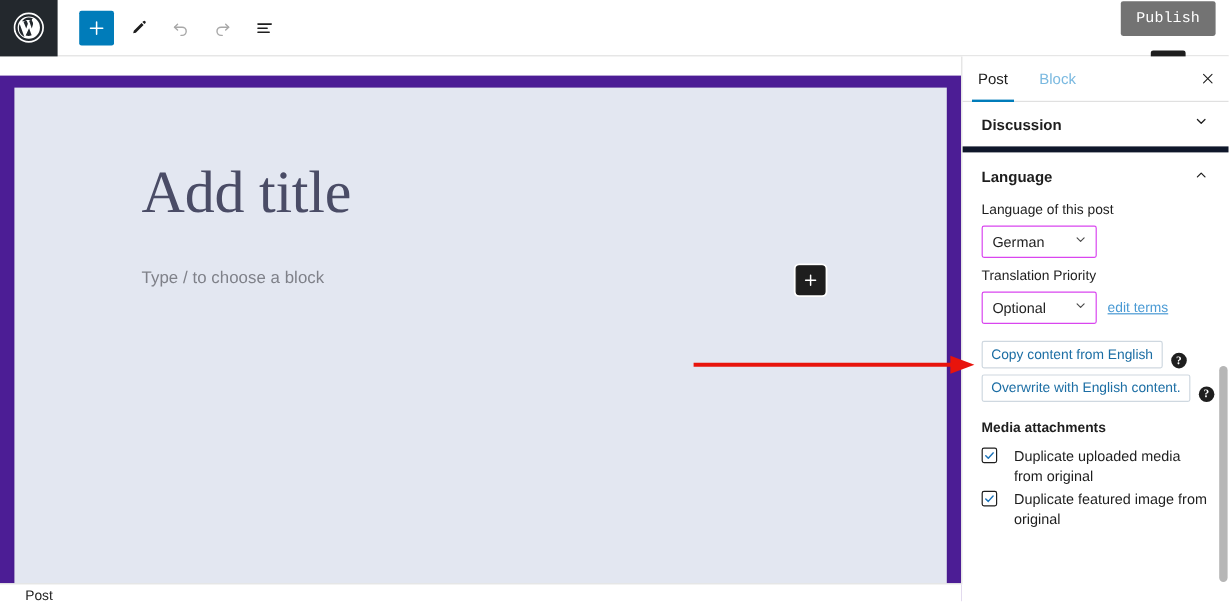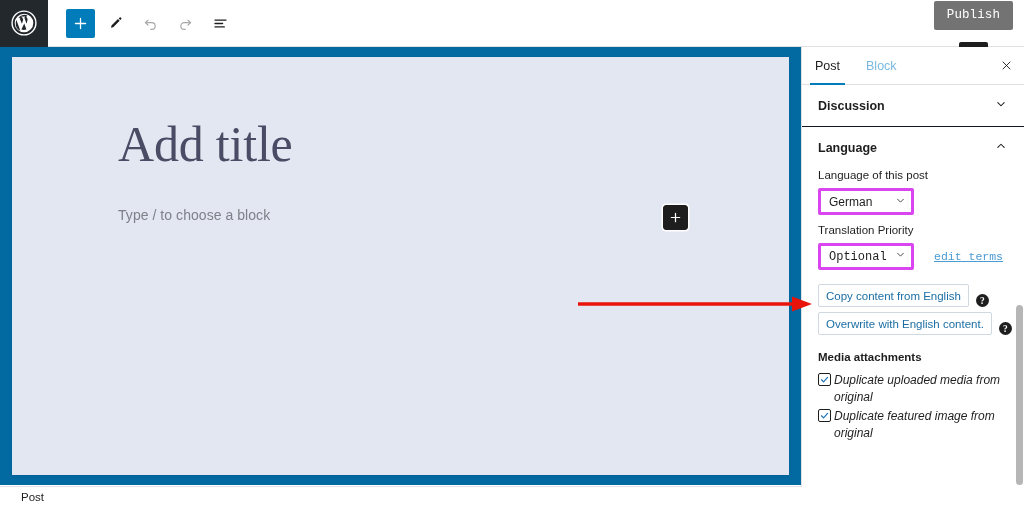--- a/index.html
+++ b/index.html
@@ -60,22 +60,22 @@
     display: flex; align-items: center; justify-content: center; cursor: pointer;
   }
   .more-menu {
     width: 22px; height: 29px; display: flex; flex-direction: column;
     align-items: center; justify-content: center; gap: 2.5px; cursor: pointer;
   }
   .more-menu i { width: 3px; height: 3px; border-radius: 50%; background: #3c434a; display: block; }
 
   
   .canvas-wrap {
-    position: absolute; left: 0; top: 47px; width: 801px; height: 438px;
-    background: #0369a1; overflow: hidden;
+    position: absolute; left: 0; top: 63px; width: 801px; height: 438px;
+    background: #4c1d95; overflow: hidden;
   }
   .canvas {
     position: absolute; left: 12px; top: 10px; width: 777px; height: 418px;
     background: #e3e7f1;
     box-shadow: 0 1px 3px rgba(0,0,0,.10);
   }
   .post-title {
     position: absolute; left: 106px; top: 62px;
     font-family: "Liberation Serif", serif;
     font-size: 50px; line-height: 1; color: #4a4c66; letter-spacing: -.2px;
@@ -120,64 +120,64 @@
     height: 2.5px; background: #007cba;
   }
   .sb-tab.inactive { color: #7ab9e0; }
   .sb-close {
     margin-left: auto; width: 36px; display: flex;
     align-items: center; justify-content: center; cursor: pointer;
   }
 
   .panel-row {
     height: 42px; display: flex; align-items: center;
-    padding: 0 16px; border-bottom: 1px solid #0f172a; cursor: pointer;
+    padding: 0 16px; border-bottom: 5px solid #0f172a; cursor: pointer;
   }
   .panel-row .ttl { font-size: 12.5px; font-weight: bold; color: #1e1e1e; }
   .panel-row .chev { margin-left: auto; }
 
   .panel-body { padding: 0 16px 10px 16px; }
 
   .field-label {
     font-size: 11.5px; font-weight: normal; color: #1e1e1e;
     margin-bottom: 7px; display: block;
   }
   .sel {
     appearance: none; -webkit-appearance: none;
-    background: #fff; border: 3px solid #d946ef; border-radius: 2px;
+    background: #fff; border: 1px solid #d946ef; border-radius: 2px;
     font-family: inherit; font-size: 12px; color: #1e1e1e;
     height: 27px; width: 96px; padding: 0 22px 0 8px; cursor: pointer;
   }
   .sel-wrap { position: relative; display: inline-block; }
   .sel-wrap .chev-s {
     position: absolute; right: 7px; top: 50%; transform: translateY(-50%);
     pointer-events: none;
   }
-  .row-inline { display: flex; align-items: center; gap: 20px; font-family: Liberation Mono, monospace; }
+  .row-inline { display: flex; align-items: center; gap: 9px; }
   .edit-terms {
     font-size: 11.5px; color: #4a9ad4; text-decoration: underline; cursor: pointer;
   }
 
   .sec-btn {
     background: #fff; border: 1px solid #cfd8e0; border-radius: 2px;
     color: #1c6ea4; font-family: inherit; font-size: 11.5px;
     height: 23px; padding: 0 7px; cursor: pointer; white-space: nowrap;
   }
   .help-dot {
     width: 13px; height: 13px; border-radius: 50%; background: #1e1e1e;
     color: #fff; font-size: 9.5px; font-weight: bold;
     display: inline-flex; align-items: center; justify-content: center;
     cursor: pointer; flex: 0 0 13px; font-family: "Liberation Serif", serif;
   }
   .btn-row { display: flex; align-items: flex-end; gap: 7px; margin-bottom: 5px; }
 
   .section-title {
     font-size: 11.5px; font-weight: bold; color: #1e1e1e; margin-bottom: 9px;
   }
-  .chk-row { display: flex; align-items: flex-start; gap: 3px; margin-bottom: 3px; font-style: italic; }
+  .chk-row { display: flex; align-items: flex-start; gap: 14px; margin-bottom: 3px; }
   .chk {
     width: 13px; height: 13px; border: 1px solid #1e1e1e; border-radius: 2px;
     background: #fff; flex: 0 0 13px; margin-top: 1px;
     display: flex; align-items: center; justify-content: center; cursor: pointer;
   }
   .chk-lbl { font-size: 12px; color: #1e1e1e; line-height: 16.5px; cursor: pointer; }
 
   
   .sb-scroll {
     position: absolute; right: 1px; top: 258px; width: 7px; height: 180px;

